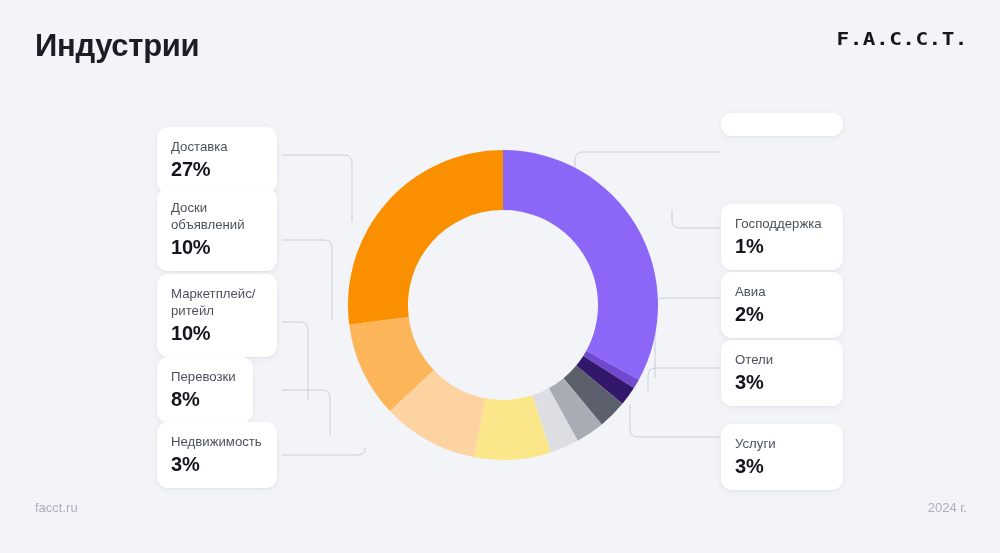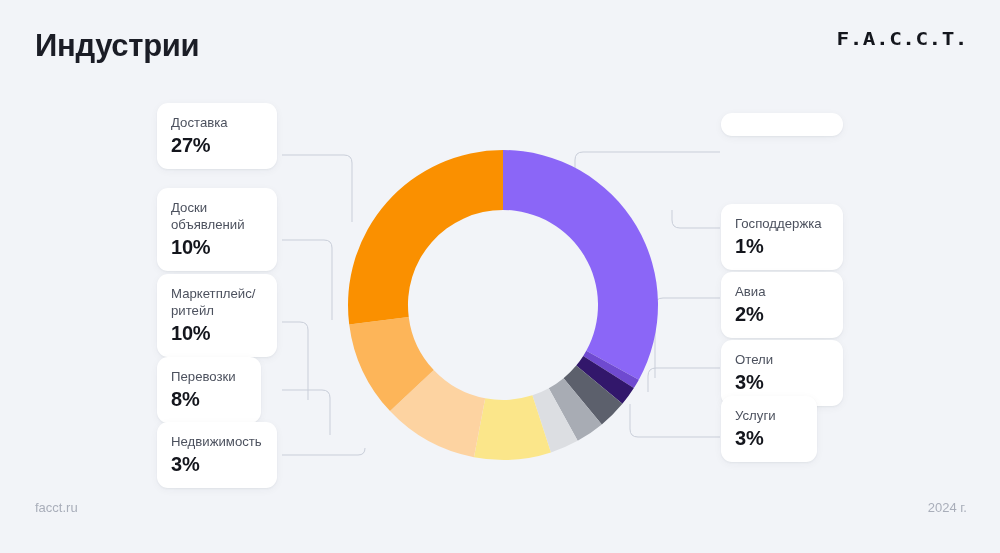--- a/index.html
+++ b/index.html
@@ -103,35 +103,35 @@
         <path d="M 473.95589623921256 457.2545238629467 A 155 155 0 0 1 390.00986274968113 411.10480141894664
           L 433.73704586555453 370.0422432698143 A 95.015 95.015 0 0 0 485.1959643946373 398.33202312798636 Z" fill="#fdd3a1"></path>
         <path d="M 390.00986274968113 411.10480141894664 A 155 155 0 0 1 349.22222129625595 324.426651202467
           L 408.7342216546049 316.90853718711224 A 95.015 95.015 0 0 0 433.73704586555453 370.0422432698143 Z" fill="#fdb559"></path>
         <path d="M 349.22222129625595 324.426651202467 A 155 155 0 0 1 503.0000000000001 150
           L 503.00000000000006 209.985 A 95.015 95.015 0 0 0 408.7342216546049 316.90853718711224 Z" fill="#fa9000"></path>
       </g>
   </svg>
 
   <div id="left-cards">
-      <div class="card" style="left: 157px; top: 103px; width: 120px;">
+      <div class="card" style="left: 157px; top: 127px; width: 120px;">
         <div class="cname">Доставка</div>
         <div class="cval">27%</div>
       </div>
       <div class="card" style="left: 157px; top: 188px; width: 120px;">
         <div class="cname">Доски
 объявлений</div>
         <div class="cval">10%</div>
       </div>
       <div class="card" style="left: 157px; top: 274px; width: 120px;">
         <div class="cname">Маркетплейс/
 ритейл</div>
         <div class="cval">10%</div>
       </div>
-      <div class="card" style="left: 157px; top: 357px; width: 104px;">
+      <div class="card" style="left: 157px; top: 357px; width: 96px;">
         <div class="cname">Перевозки</div>
         <div class="cval">8%</div>
       </div>
       <div class="card" style="left: 157px; top: 422px; width: 120px;">
         <div class="cname">Недвижимость</div>
         <div class="cval">3%</div>
       </div>
     </div>
   <div id="right-cards">
       <div class="card" style="left: 721px; top: 113px; width: 122px;">
@@ -141,21 +141,21 @@
         <div class="cval">1%</div>
       </div>
       <div class="card" style="left: 721px; top: 272px; width: 122px;">
         <div class="cname">Авиа</div>
         <div class="cval">2%</div>
       </div>
       <div class="card" style="left: 721px; top: 340px; width: 122px;">
         <div class="cname">Отели</div>
         <div class="cval">3%</div>
       </div>
-      <div class="card" style="left: 721px; top: 396px; width: 96px;">
+      <div class="card" style="left: 721px; top: 424px; width: 122px;">
         <div class="cname">Услуги</div>
         <div class="cval">3%</div>
       </div>
     </div>
 
   <div id="footer-left">facct.ru</div>
   <div id="footer-right">2024 г.</div>
 
 </div>
 

